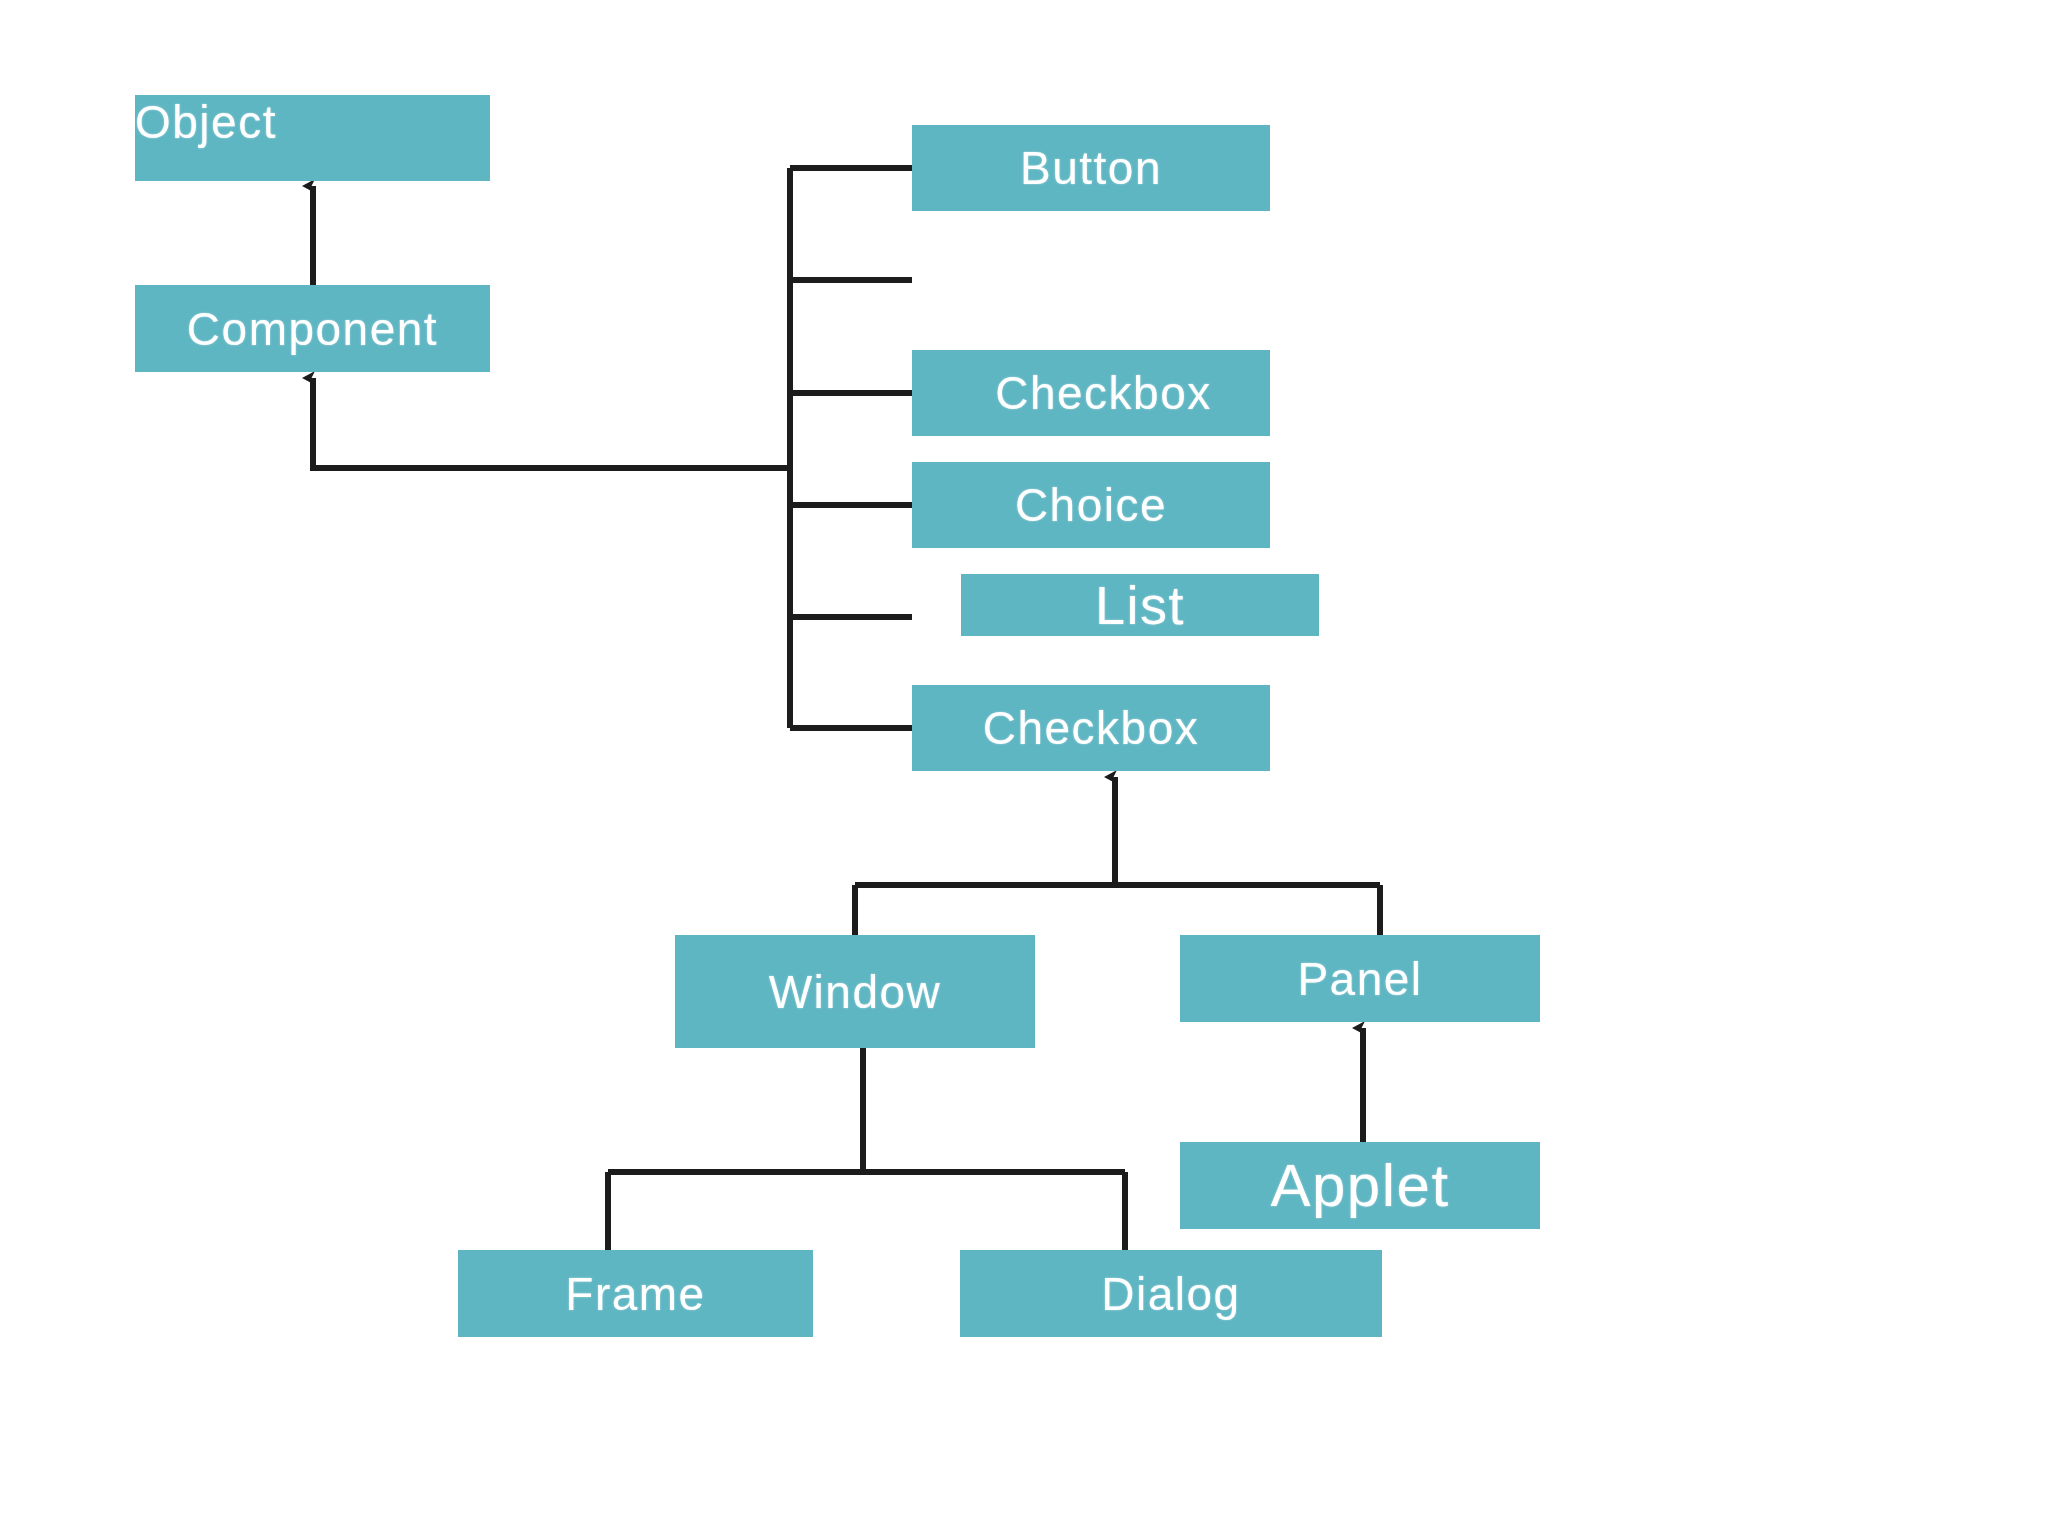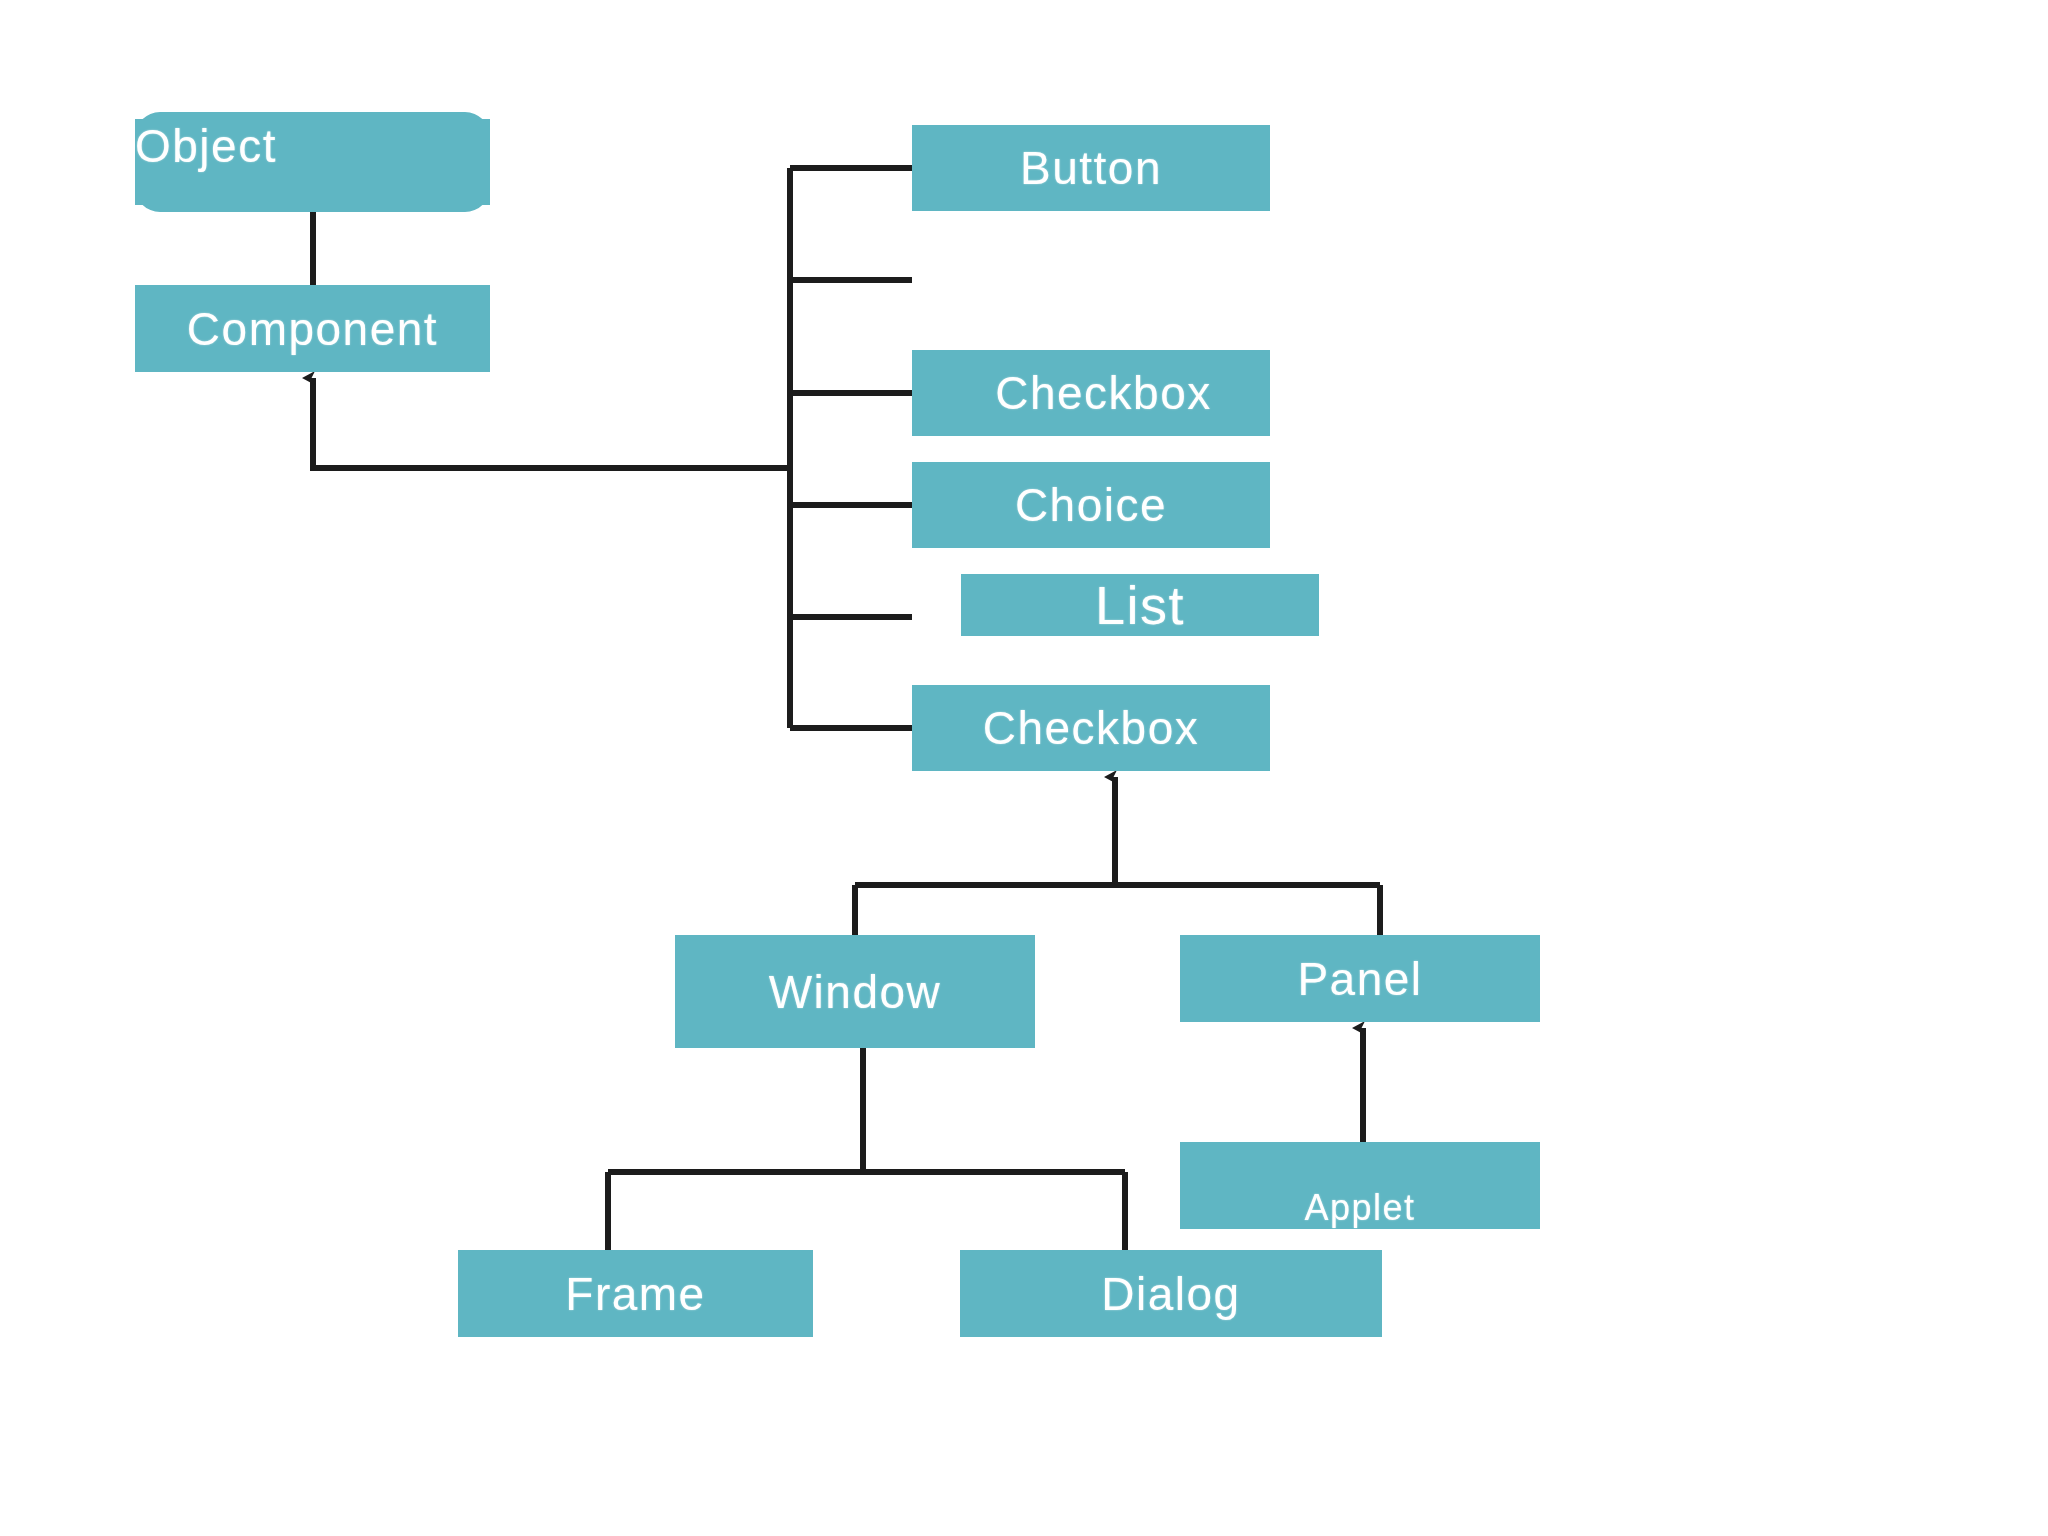--- a/index.html
+++ b/index.html
@@ -96,21 +96,21 @@
       <line x1="608" y1="1172" x2="1125" y2="1172" stroke="#1c1c1c" stroke-width="6"></line>
       <line x1="608" y1="1172" x2="608" y2="1250" stroke="#1c1c1c" stroke-width="6"></line>
       <line x1="1125" y1="1172" x2="1125" y2="1250" stroke="#1c1c1c" stroke-width="6"></line>
     </g>
 
     <g>
       <line x1="1363" y1="1142" x2="1363" y2="1028" stroke="#1c1c1c" stroke-width="6" marker-end="url(#arrowUp)"></line>
     </g>
   </svg>
 
-  <div class="node" style="left: 135px; top: 112px; width: 355px; height: 100px; background: rgb(95, 182, 195); color: rgb(255, 255, 255); font-size: 46px; border-radius: 25px;">
+  <div class="node" style="left: 135px; top: 96px; width: 355px; height: 84px; background: rgb(95, 182, 195); color: rgb(255, 255, 255); font-size: 46px; border-radius: 25px;">
       <span style="left: 912px; top: 237px; width: 358px; height: 86px; background: rgb(95, 182, 195); color: rgb(255, 255, 255); font-size: 46px;">Object</span>
     </div>
   <div class="node" style="left: 135px; top: 285px; width: 355px; height: 87px; background: rgb(95, 182, 195); color: rgb(255, 255, 255); font-size: 46px;">
       <span>Component</span>
     </div>
   <div class="node" style="left: 912px; top: 125px; width: 358px; height: 86px; background: rgb(95, 182, 195); color: rgb(255, 255, 255); font-size: 46px;">
       <span>Button</span>
     </div>
   <div class="node">
       <span>Label</span>
@@ -126,21 +126,21 @@
     </div>
   <div class="node" style="left: 912px; top: 685px; width: 358px; height: 86px; background: rgb(95, 182, 195); color: rgb(255, 255, 255); font-size: 46px;">
       <span>Checkbox</span>
     </div>
   <div class="node" style="left: 675px; top: 935px; width: 360px; height: 113px; background: rgb(95, 182, 195); color: rgb(255, 255, 255); font-size: 46px;">
       <span>Window</span>
     </div>
   <div class="node" style="left: 1180px; top: 935px; width: 360px; height: 87px; background: rgb(95, 182, 195); color: rgb(255, 255, 255); font-size: 46px;">
       <span>Panel</span>
     </div>
-  <div class="node" style="left: 1180px; top: 1142px; width: 360px; height: 87px; background: rgb(95, 182, 195); color: rgb(255, 255, 255); font-size: 36px; align-items: flex-end;">
+  <div class="node" style="left: 1180px; top: 1142px; width: 360px; height: 87px; background: rgb(95, 182, 195); color: rgb(255, 255, 255); font-size: 60px;">
       <span>Applet</span>
     </div>
   <div class="node" style="left: 458px; top: 1250px; width: 355px; height: 87px; background: rgb(95, 182, 195); color: rgb(255, 255, 255); font-size: 46px;">
       <span>Frame</span>
     </div>
   <div class="node" style="left: 960px; top: 1250px; width: 422px; height: 87px; background: rgb(95, 182, 195); color: rgb(255, 255, 255); font-size: 46px;">
       <span>Dialog</span>
     </div>
 
 </div>

